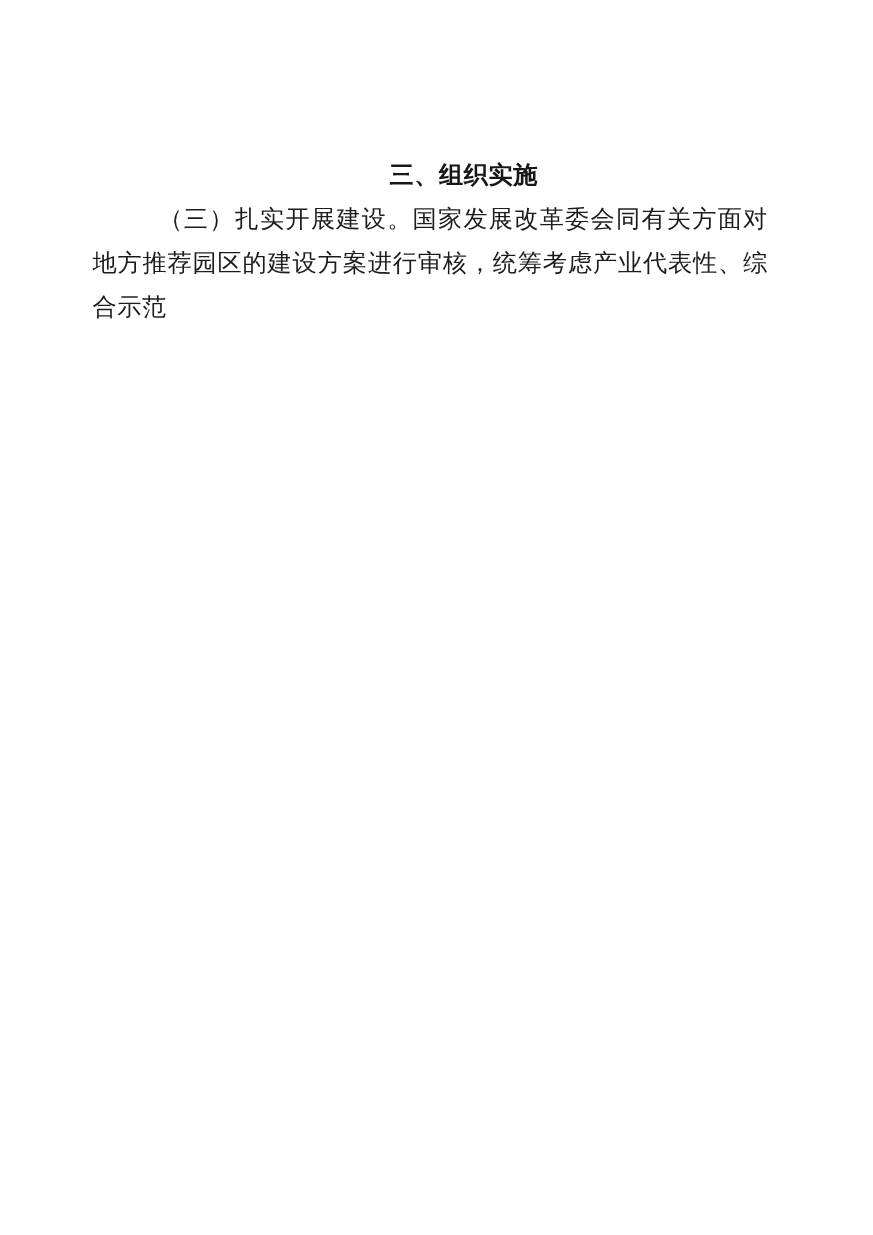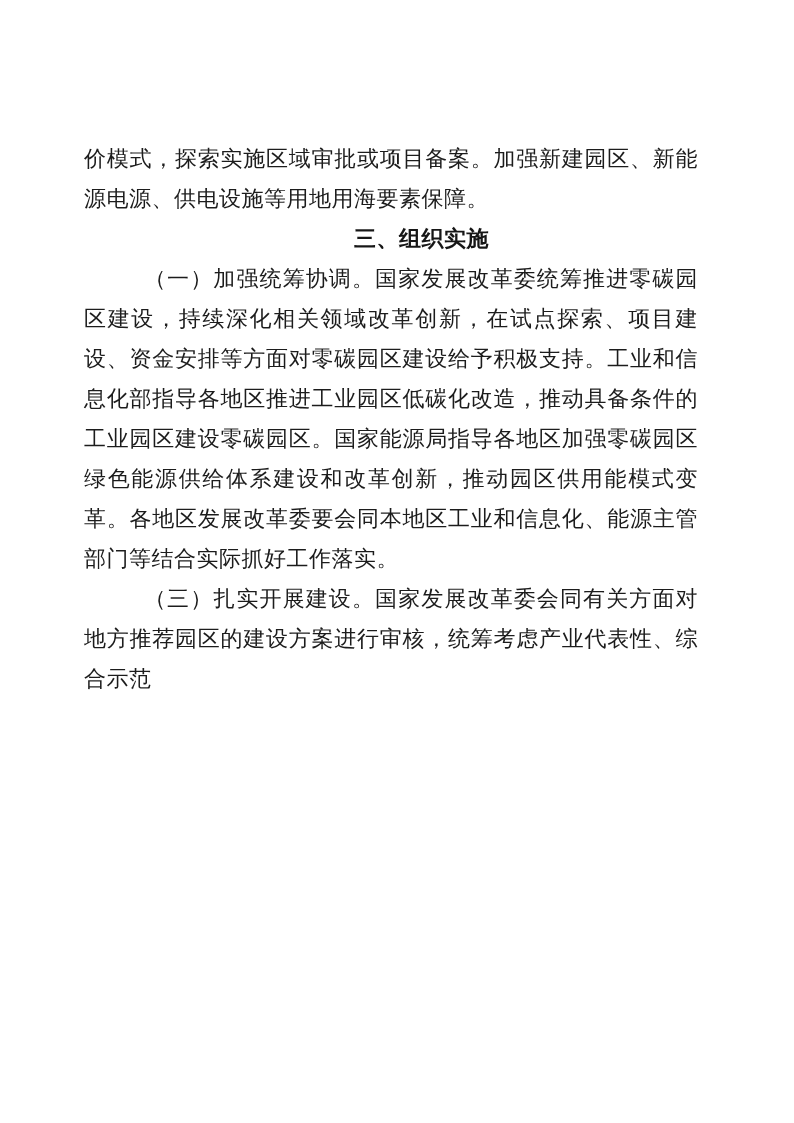--- a/index.html
+++ b/index.html
@@ -55,23 +55,21 @@
   .para-body {
     font-family: "Liberation Serif", "DejaVu Serif", serif;
   }
 </style>
 </head>
 <body>
 
 <div class="page">
   <div class="text-block">
 
-    <p class="para continuation">价模式，探索实施区域审批或项目备案。加强新建园区、新能源电源、供电设施等用地用海要素保障。</p>
 
     <h2 class="section-heading">三、组织实施</h2>
 
-    <p class="para"><span class="para-lead">（一）加强统筹协调。</span><span class="para-body">国家发展改革委统筹推进零碳园区建设，持续深化相关领域改革创新，在试点探索、项目建设、资金安排等方面对零碳园区建设给予积极支持。工业和信息化部指导各地区推进工业园区低碳化改造，推动具备条件的工业园区建设零碳园区。国家能源局指导各地区加强零碳园区绿色能源供给体系建设和改革创新，推动园区供用能模式变革。各地区发展改革委要会同本地区工业和信息化、能源主管部门等结合实际抓好工作落实。</span></p>
 
 
     <p class="para"><span class="para-lead">（三）扎实开展建设。</span><span class="para-body">国家发展改革委会同有关方面对地方推荐园区的建设方案进行审核，统筹考虑产业代表性、综合示范</span></p>
 
   </div>
 </div>
 
 </body></html>

